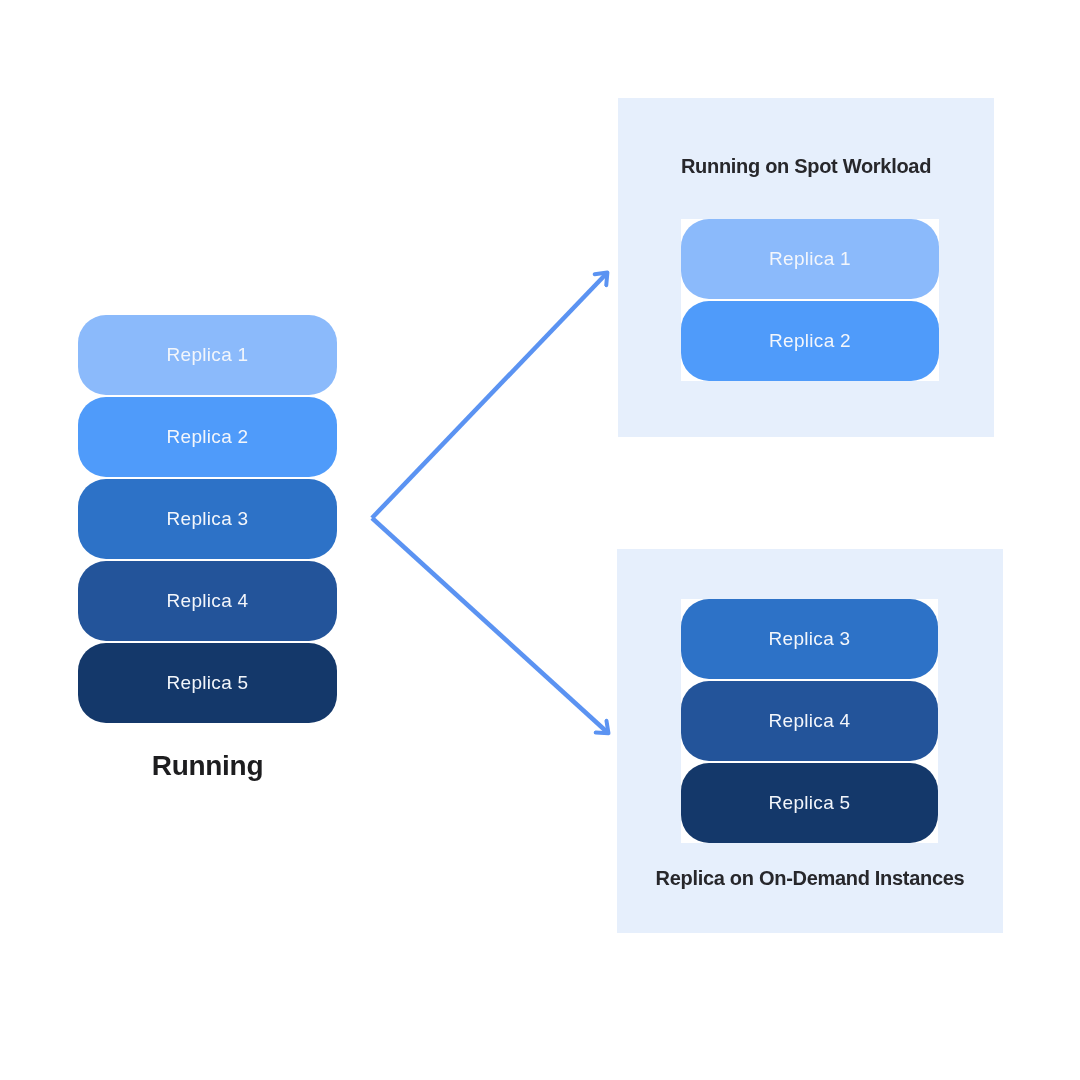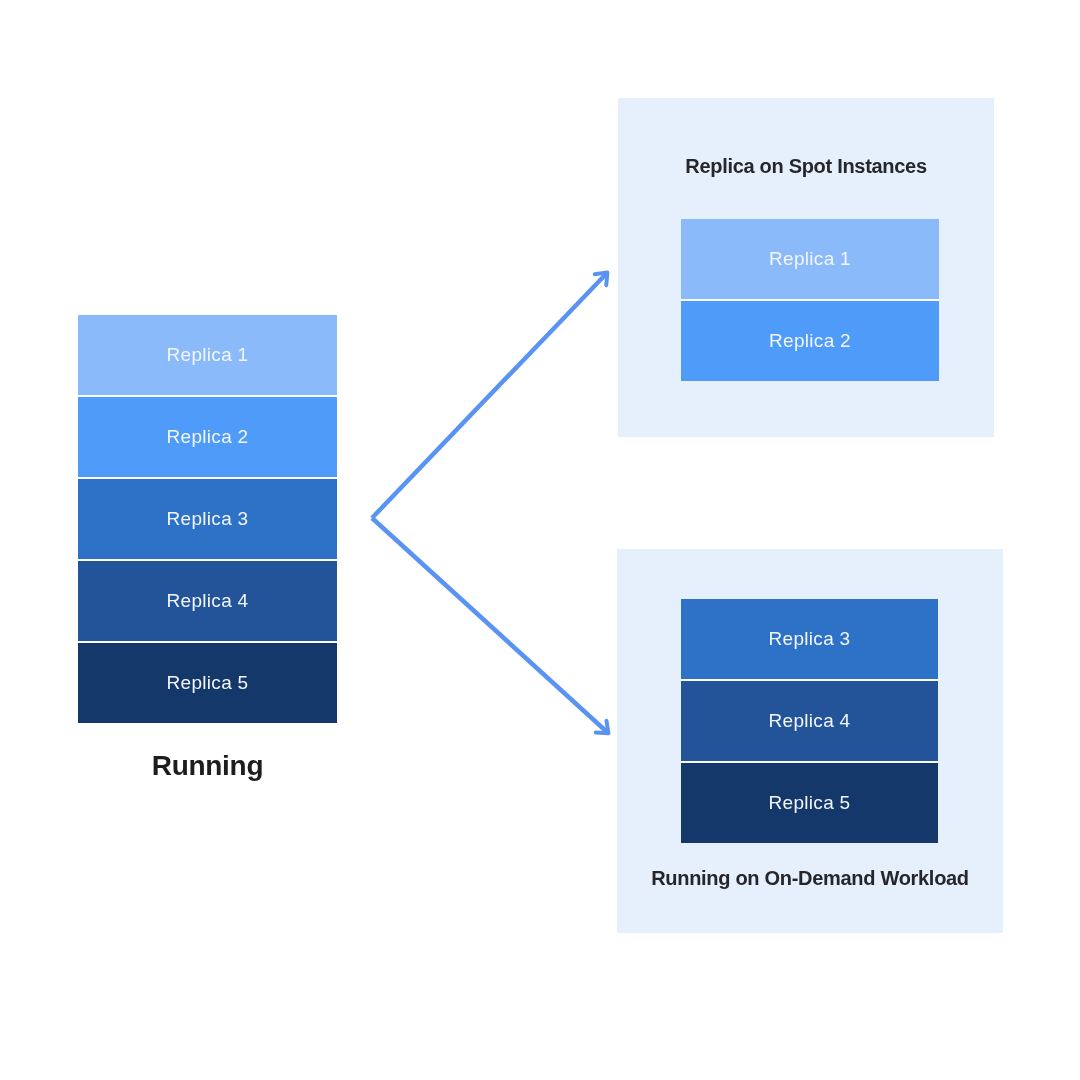--- a/index.html
+++ b/index.html
@@ -25,20 +25,21 @@
     background: var(--separator, #ffffff);
   }
   .replica-block {
     height: 80px;
     display: flex;
     align-items: center;
     justify-content: center;
     font-size: 19px;
     letter-spacing: 0.3px;
     color: var(--block-label, #f3f6fb);
+    border-radius: 28px;
   }
 
   
   .workload-stack {
     position: absolute;
     left: 78px;
     top: 315px;
     width: 259px;
   }
   .workload-title {
@@ -120,34 +121,34 @@
       <div class="replica-block" style="background: rgb(139, 186, 251);">Replica 1</div>
       <div class="replica-block" style="background: rgb(79, 155, 250);">Replica 2</div>
       <div class="replica-block" style="background: rgb(45, 114, 199);">Replica 3</div>
       <div class="replica-block" style="background: rgb(35, 84, 154);">Replica 4</div>
       <div class="replica-block" style="background: rgb(20, 56, 106);">Replica 5</div>
     </div>
 
   <div class="workload-title">Running</div>
 
   <div class="panel panel-spot">
-    <div class="panel-title">Replica on Spot Instances</div>
+    <div class="panel-title">Running on Spot Workload</div>
     <div class="stack">
         <div class="replica-block" style="background: rgb(139, 186, 251);">Replica 1</div>
         <div class="replica-block" style="background: rgb(79, 155, 250);">Replica 2</div>
       </div>
   </div>
 
   <div class="panel panel-ondemand">
     <div class="stack">
         <div class="replica-block" style="background: rgb(45, 114, 199);">Replica 3</div>
         <div class="replica-block" style="background: rgb(35, 84, 154);">Replica 4</div>
         <div class="replica-block" style="background: rgb(20, 56, 106);">Replica 5</div>
       </div>
-    <div class="panel-title">Running on On-Demand Workload</div>
+    <div class="panel-title">Replica on On-Demand Instances</div>
   </div>
 
   <svg class="arrows-svg" viewBox="0 0 1080 1080" xmlns="http://www.w3.org/2000/svg">
     <defs>
       <marker id="arrowhead" markerUnits="userSpaceOnUse" markerWidth="24" markerHeight="24" refX="10" refY="12" orient="auto">
         <path d="M2,4 L12,12 L2,20" fill="none" stroke="currentColor" stroke-width="4" stroke-linecap="round" stroke-linejoin="round"></path>
       </marker>
     </defs>
     <line x1="372" y1="518" x2="606" y2="274" marker-end="url(#arrowhead)"></line>
     <line x1="372" y1="518" x2="607" y2="732" marker-end="url(#arrowhead)"></line>

